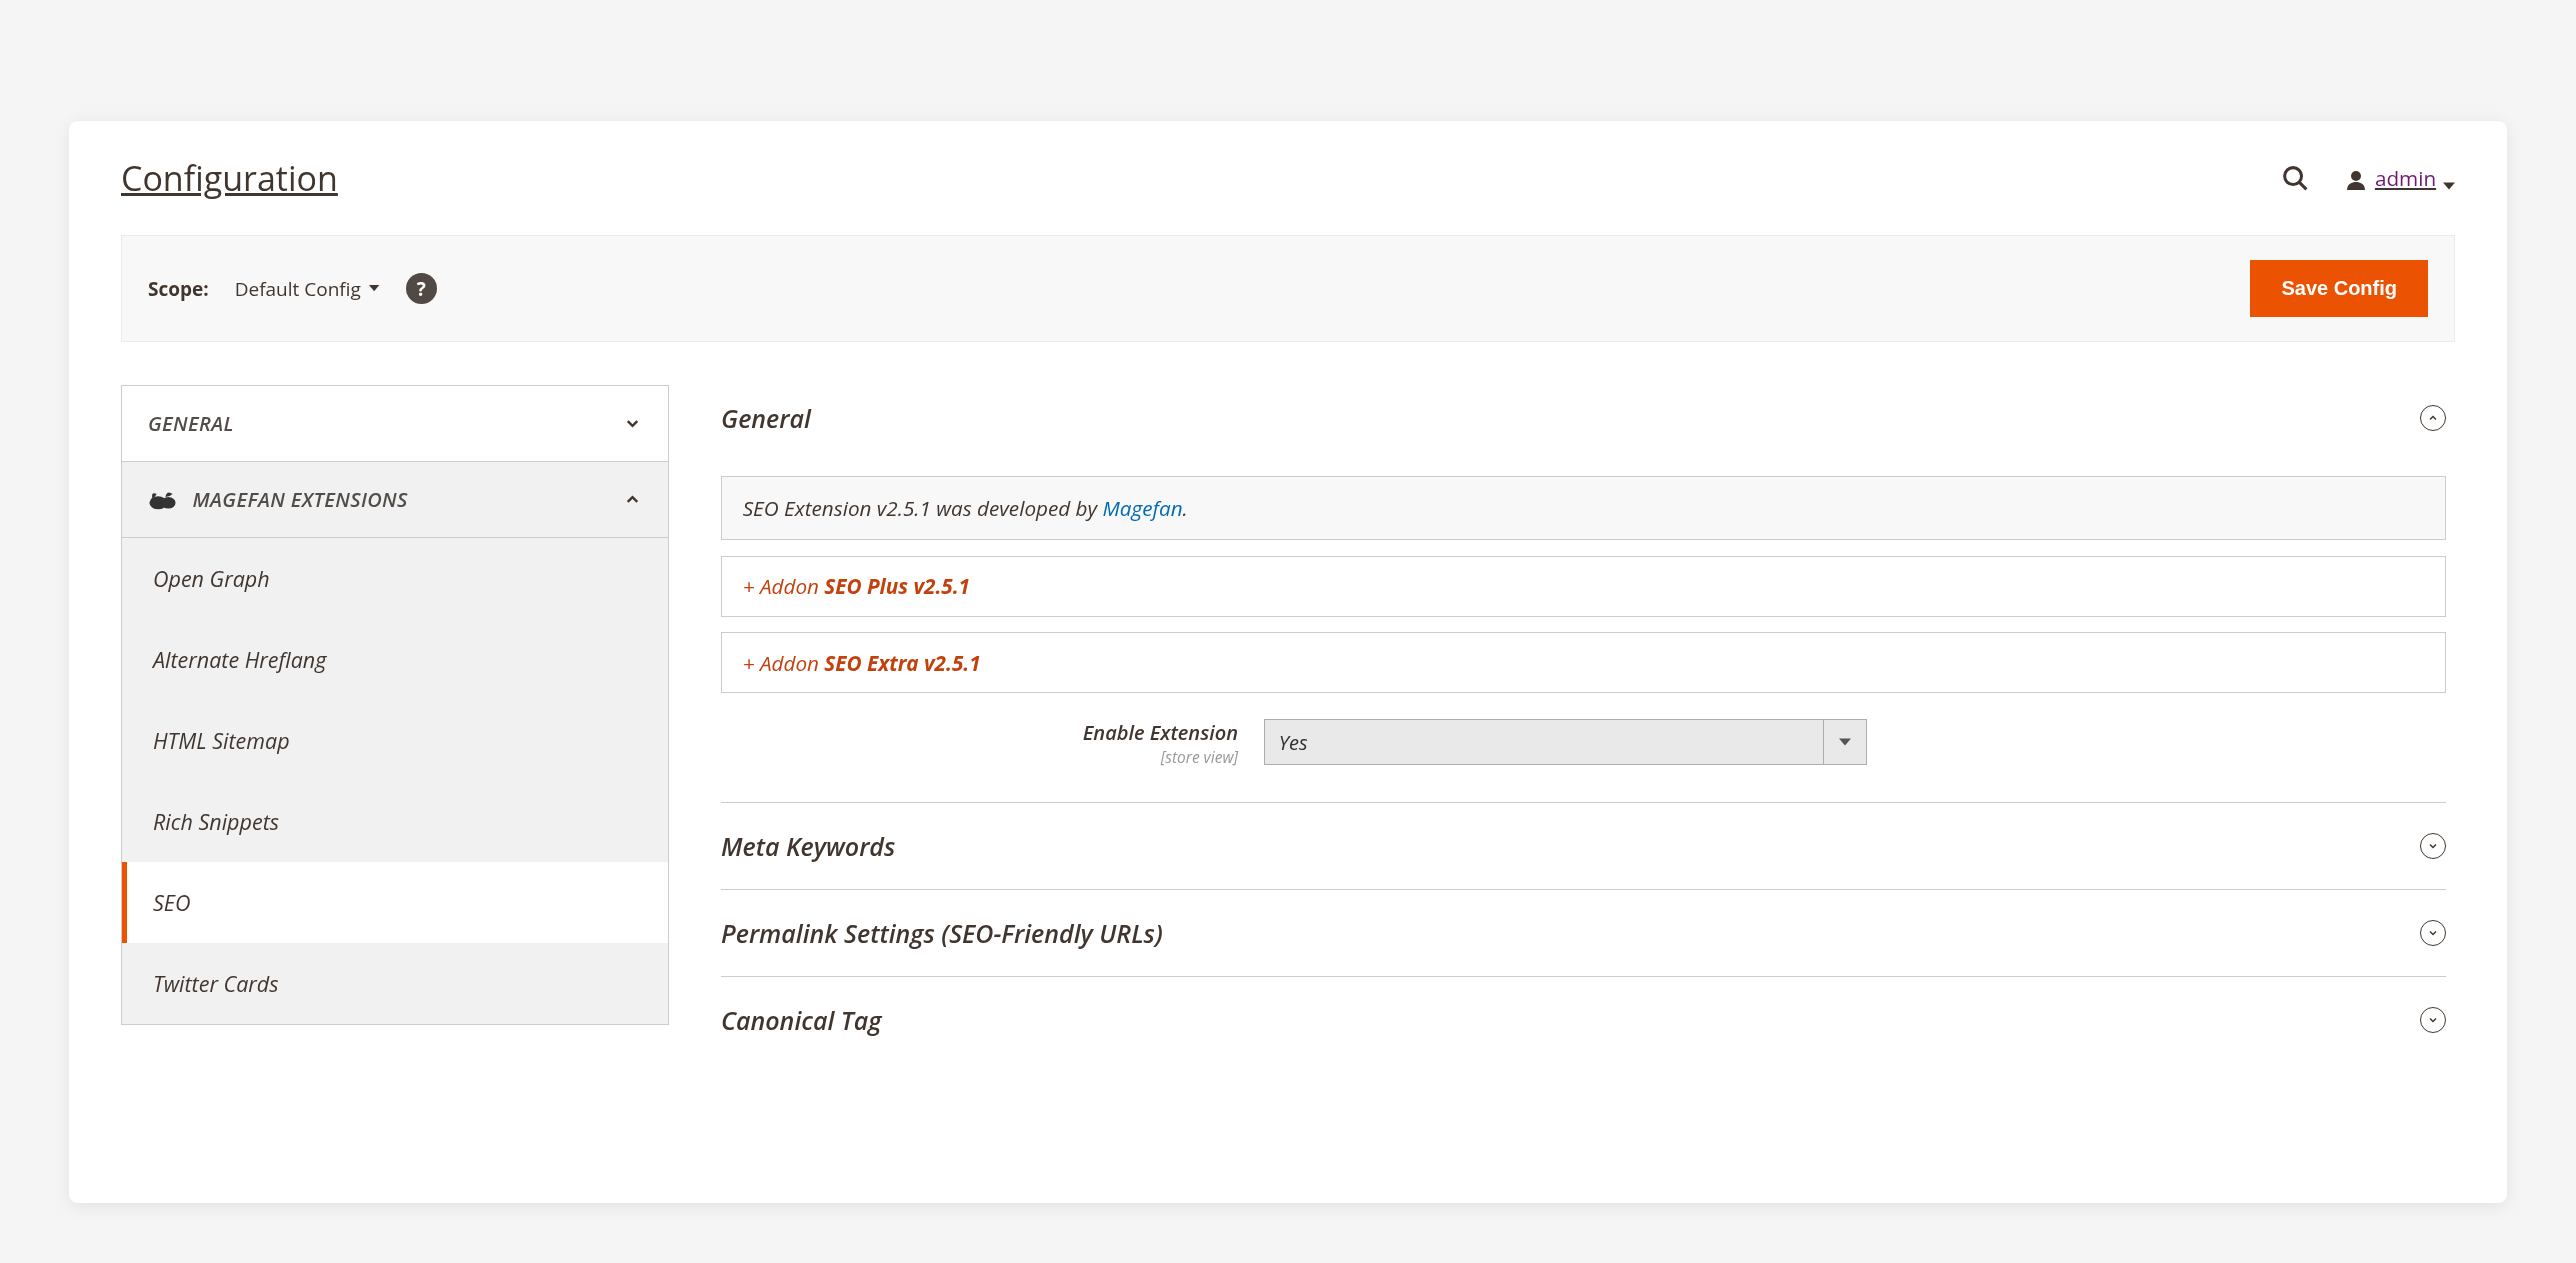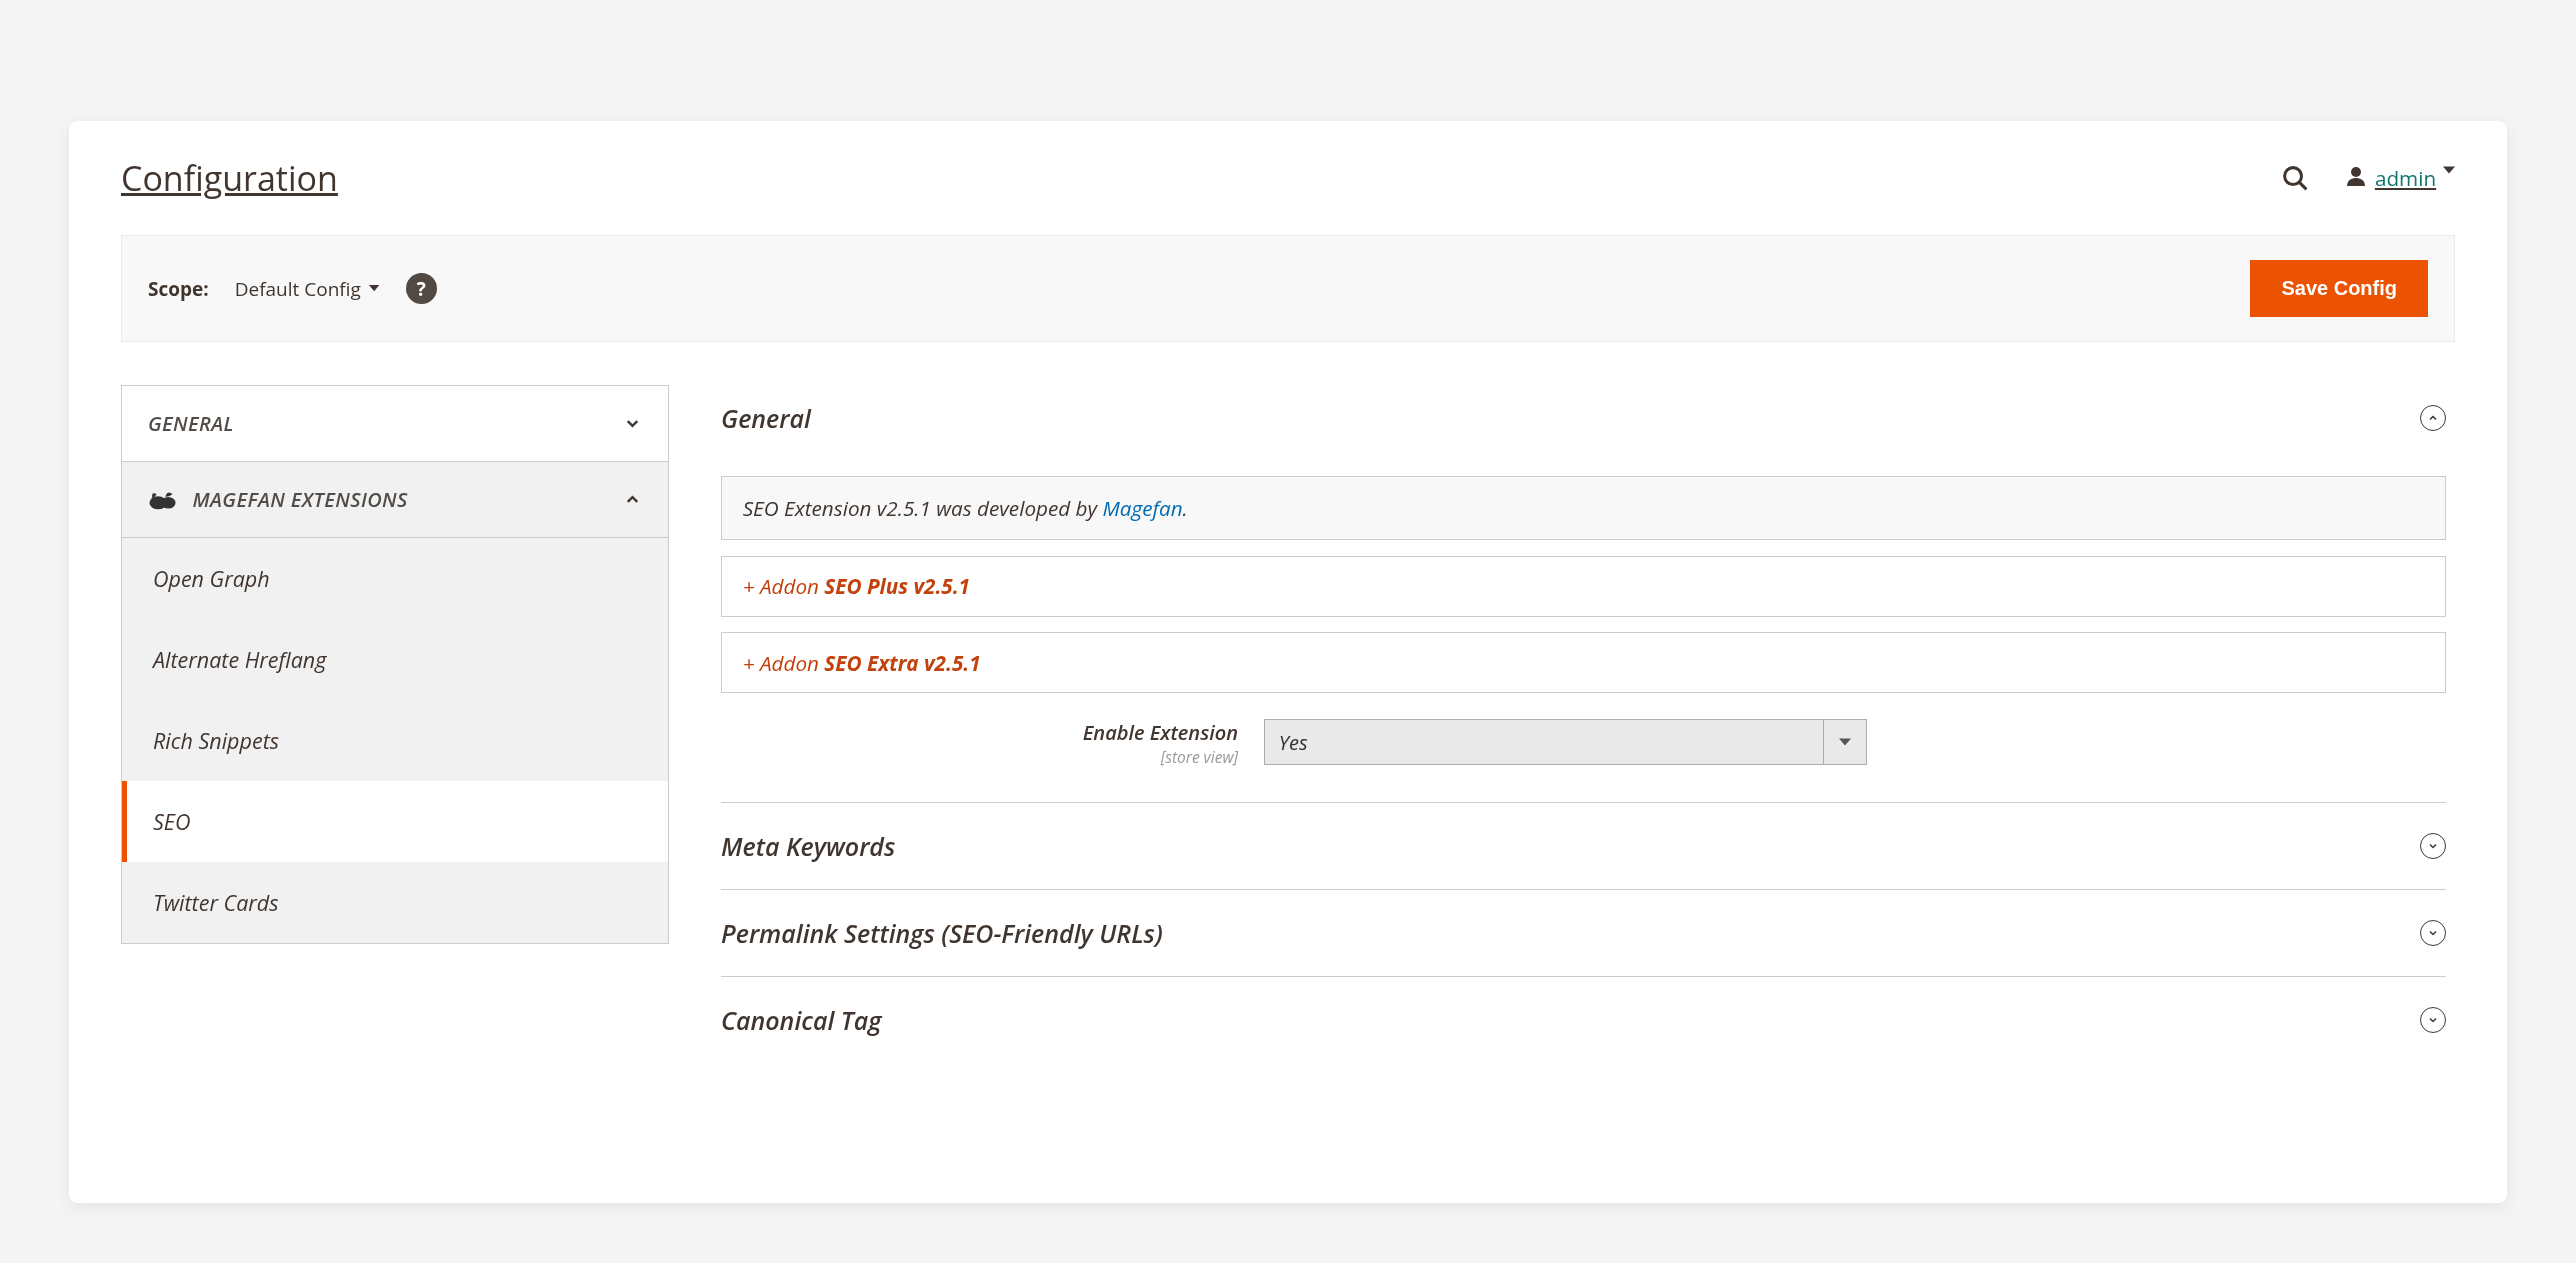--- a/index.html
+++ b/index.html
@@ -3,21 +3,21 @@
 <meta charset="utf-8">
 <style>
 * { box-sizing: border-box; margin: 0; padding: 0; }
 body { font-family: 'Open Sans', -apple-system, BlinkMacSystemFont, 'Segoe UI', Helvetica, Arial, sans-serif; background: #f5f5f5; color: #41362f; font-size: 11.2px; }
 .canvas { width: 2576px; height: 1263px; display: flex; align-items: flex-start; justify-content: center; padding-top: 121px; }
 .panel { width: 2438px; height: 1082px; background: #fff; border-radius: 8.6px; box-shadow: 0 3.4px 17px rgba(0,0,0,0.08); overflow: hidden; padding: 34px 52px 0 52px; position: relative; }
 .header { display: flex; align-items: center; justify-content: space-between; margin-bottom: 34px; text-decoration: underline; }
 .page-title { font-size: 34px; font-weight: 400; color: #41362f; }
 .header-actions { display: flex; align-items: center; gap: 34px; }
 .icon-btn { background: none; border: none; cursor: pointer; color: #41362f; display: flex; align-items: center; }
-.user { display: flex; align-items: flex-start; gap: 6.9px; cursor: pointer; color: #0f766e; font-size: 20.7px; }
+.user { display: flex; align-items: flex-end; gap: 6.9px; cursor: pointer; color: #701a75; font-size: 20.7px; }
 .user-name { font-size: 20.7px; }
 .scope-bar { background: #f8f8f8; border: 0.9px solid #ebebeb; display: flex; align-items: center; justify-content: space-between; padding: 24px 26px; margin-bottom: 43px; }
 .scope-left { display: flex; align-items: center; gap: 26px; }
 .scope-label { font-weight: 700; font-size: 19px; color: #41362f; }
 .scope-select { display: flex; align-items: center; gap: 8.6px; font-size: 19px; color: #41362f; cursor: pointer; }
 .help-circle { width: 31px; height: 31px; border-radius: 50%; background: #514943; color: #fff; display: flex; align-items: center; justify-content: center; font-weight: 700; font-size: 19px; cursor: pointer; }
 .save-btn { background: #eb5202; color: #fff; border: none; padding: 17px 31px; font-size: 20px; font-weight: 600; cursor: pointer; }
 .content { display: flex; gap: 52px; height: 732px; overflow: hidden; font-style: italic; }
 .sidebar { width: 548px; flex-shrink: 0; }
 .tab { border: 0.9px solid #ccc; background: #fff; padding: 24px 26px; display: flex; align-items: center; justify-content: space-between; cursor: pointer; }
@@ -124,20 +124,21 @@
           </div>
           <span>
             <svg width="19" height="19" viewBox="0 0 24 24" fill="none" stroke="#41362f" stroke-width="3">
                 <polyline points="6 15 12 9 18 15"></polyline>
               </svg>
           </span>
         </div>
         <div class="subtabs">
           <div class="subitem">Open Graph</div>
           <div class="subitem">Alternate Hreflang</div>
+          <div class="subitem">HTML Sitemap</div>
           <div class="subitem">Rich Snippets</div>
           <div class="subitem active">SEO</div>
           <div class="subitem">Twitter Cards</div>
         </div>
       </div>
 
       <div class="main">
         <div class="section-head">
           <span class="section-title">General</span>
           <span class="circle-chevron">

